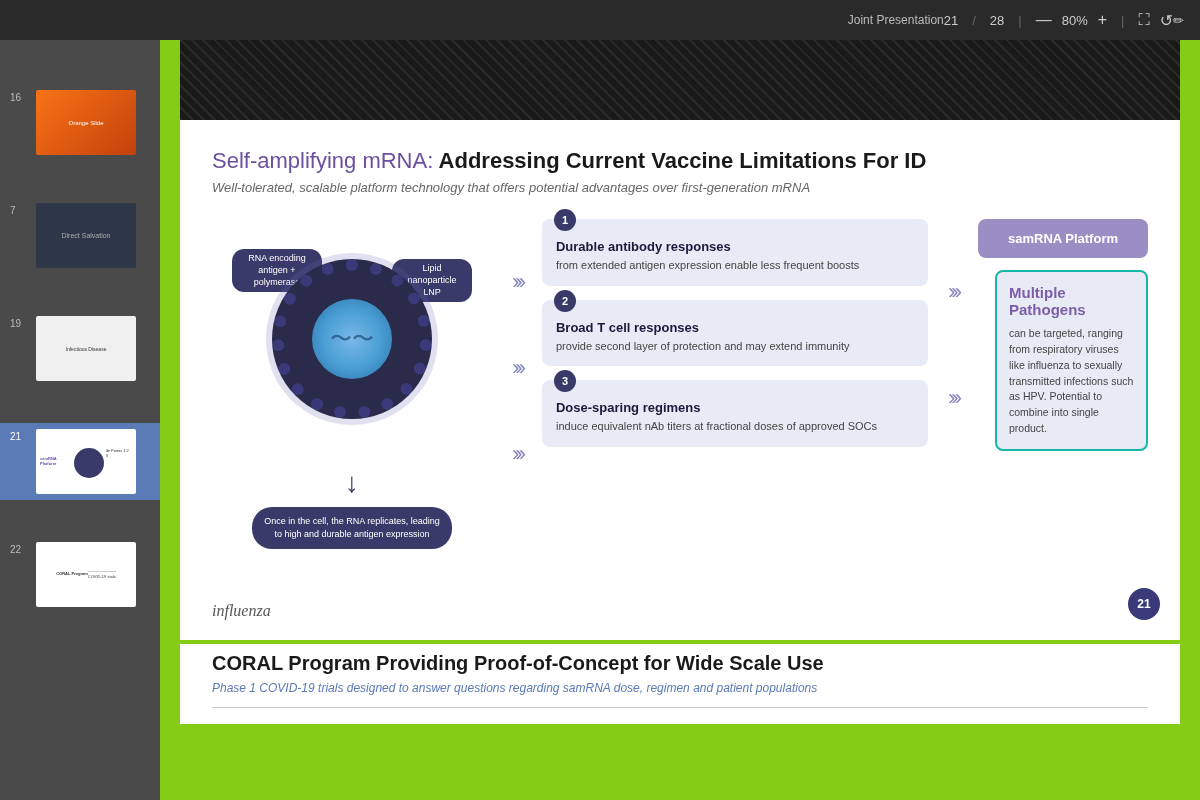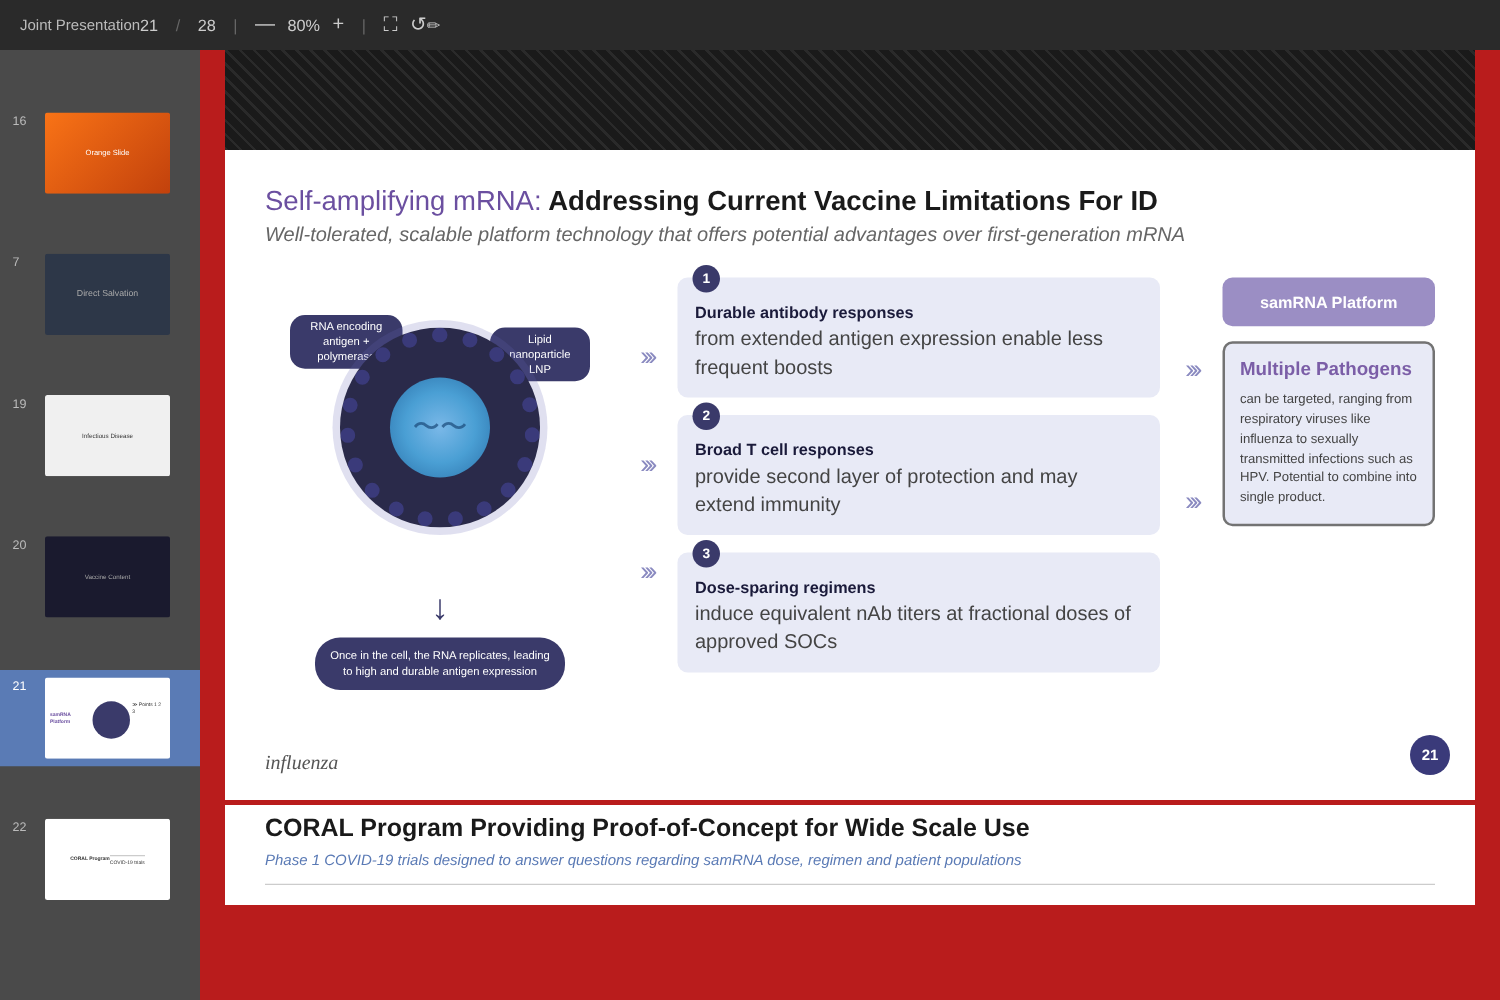--- a/index.html
+++ b/index.html
@@ -12,21 +12,21 @@
       display: flex;
       flex-direction: column;
     }
 
     
     .toolbar {
       background: #2a2a2a;
       height: 40px;
       display: flex;
       align-items: center;
-      justify-content: flex-start;
+      justify-content: flex-end;
       padding: 0 16px;
       color: #ccc;
       font-size: 13px;
       flex-shrink: 0;
     }
     .toolbar-left { font-size: 12px; color: #bbb; }
     .toolbar-center {
       display: flex;
       align-items: center;
       gap: 10px;
@@ -84,21 +84,21 @@
       font-size: 7px;
       color: #555;
       padding: 3px;
       text-align: center;
     }
 
     
     .content-area {
       flex: 1;
       overflow-y: auto;
-      background: #b91c1c;
+      background: #84cc16;
       padding: 0 20px 20px 20px;
     }
 
     
     .slide-dark-top {
       width: 100%;
       height: 80px;
       background: linear-gradient(180deg, #1a1a1a 0%, #3a3a3a 100%);
       background-image: repeating-linear-gradient(
         45deg,
@@ -121,21 +121,21 @@
     .slide-title {
       font-size: 22px;
       font-weight: bold;
       color: #1a1a1a;
       margin-bottom: 6px;
       line-height: 1.2;
     }
     .slide-title span.purple { color: #6b4fa0; font-weight: normal; }
 
     .slide-subtitle {
-      font-size: 16px;
+      font-size: 13px;
       color: #666;
       font-style: italic;
       margin-bottom: 24px;
     }
 
     .slide-content {
       display: flex;
       gap: 20px;
       align-items: flex-start;
     }
@@ -281,21 +281,21 @@
       align-items: center;
       justify-content: center;
     }
     .point-title {
       font-size: 13px;
       font-weight: bold;
       color: #1a1a3a;
       margin-top: 8px;
     }
     .point-desc {
-      font-size: 16px;
+      font-size: 11px;
       color: #444;
       line-height: 1.4;
     }
 
     
     .right-panel {
       width: 170px;
       flex-shrink: 0;
       display: flex;
       flex-direction: column;
@@ -305,24 +305,25 @@
       background: #9b8ec4;
       color: white;
       text-align: center;
       padding: 12px 10px;
       border-radius: 8px;
       font-size: 13px;
       font-weight: bold;
     }
     .pathogens-box {
       background: #e8eaf6;
-      border: 2px solid #737373;
+      border: 2px solid #14b8a6;
       border-radius: 8px;
       padding: 12px;
       flex: 1;
+      margin-left: 17px;
     }
     .pathogens-title {
       color: #7b5ea7;
       font-size: 15px;
       font-weight: bold;
       margin-bottom: 8px;
     }
     .pathogens-desc {
       font-size: 10.5px;
       color: #444;
@@ -426,28 +427,20 @@
 
     <div class="slide-thumb">
       <span class="slide-num">19</span>
       <div class="slide-preview">
         <div class="slide-preview-inner" style="background: #f0f0f0; font-size: 5px; color: #333;">
           <div>Infectious Disease</div>
         </div>
       </div>
     </div>
 
-    <div class="slide-thumb">
-      <span class="slide-num">20</span>
-      <div class="slide-preview">
-        <div class="slide-preview-inner" style="background: #1a1a2e; color: #aaa; font-size: 5px;">
-          <div>Vaccine Content</div>
-        </div>
-      </div>
-    </div>
 
     <div class="slide-thumb active">
       <span class="slide-num" style="color:white;">21</span>
       <div class="slide-preview">
         <div class="slide-preview-inner" style="background: white; font-size: 4px; color: #555; padding: 4px; text-align: left;">
           <div style="color: #6b4fa0; font-weight: bold; margin-bottom: 2px;">samRNA Platform</div>
           <div style="display: flex; gap: 2px; margin-top: 2px;">
             <div style="width: 30px; height: 30px; background: #3a3a6a; border-radius: 50%;"></div>
             <div style="flex: 1; font-size: 4px; color: #333;">≫ Points 1 2 3</div>
           </div>

